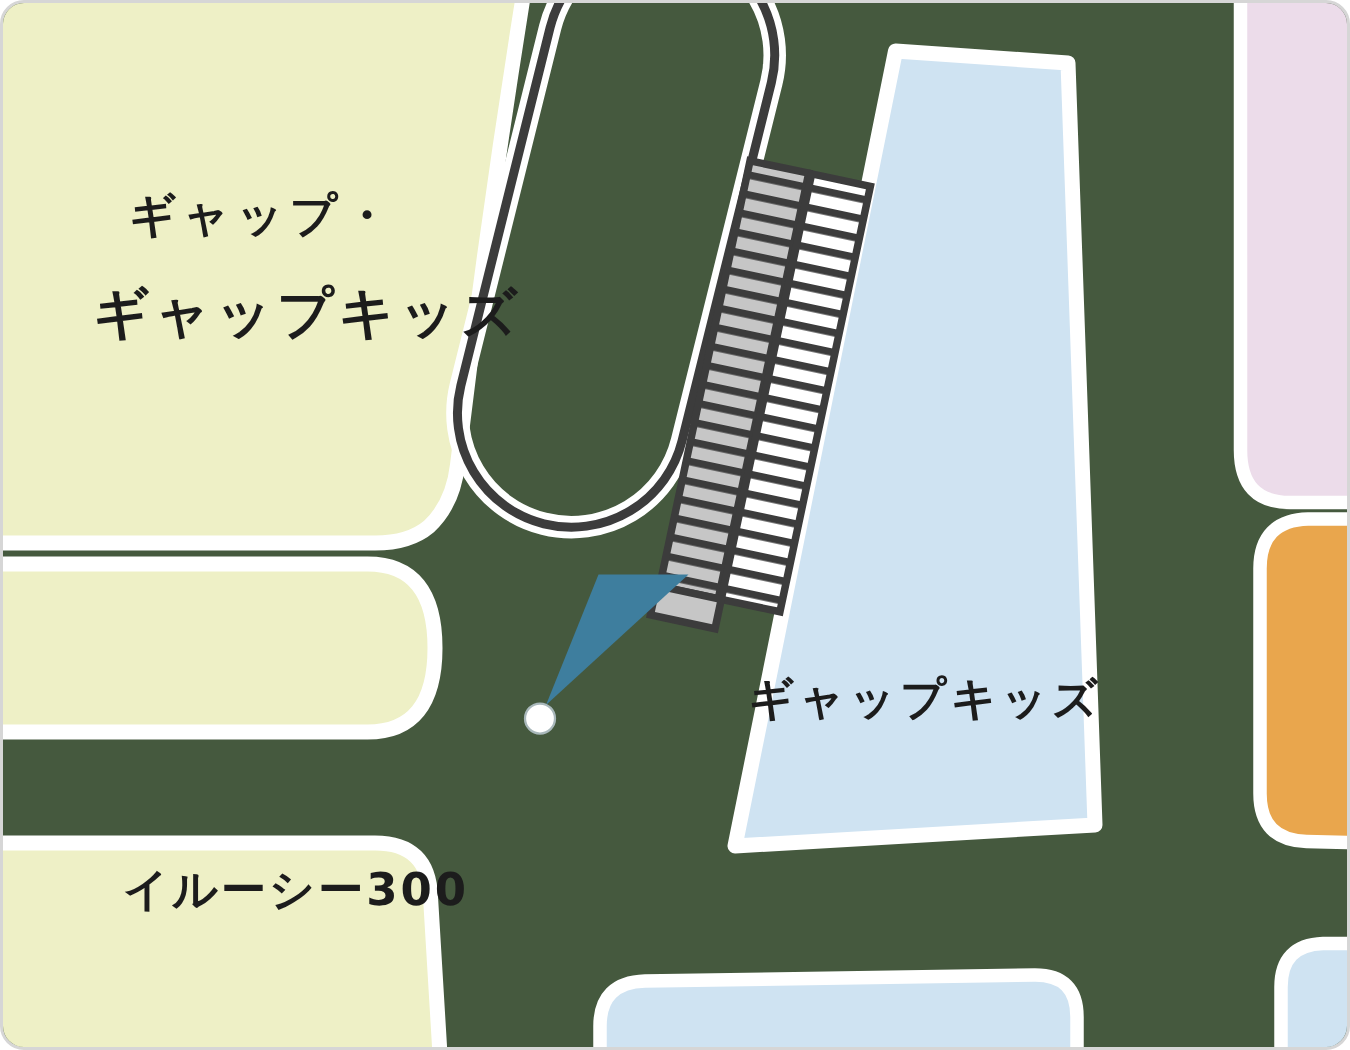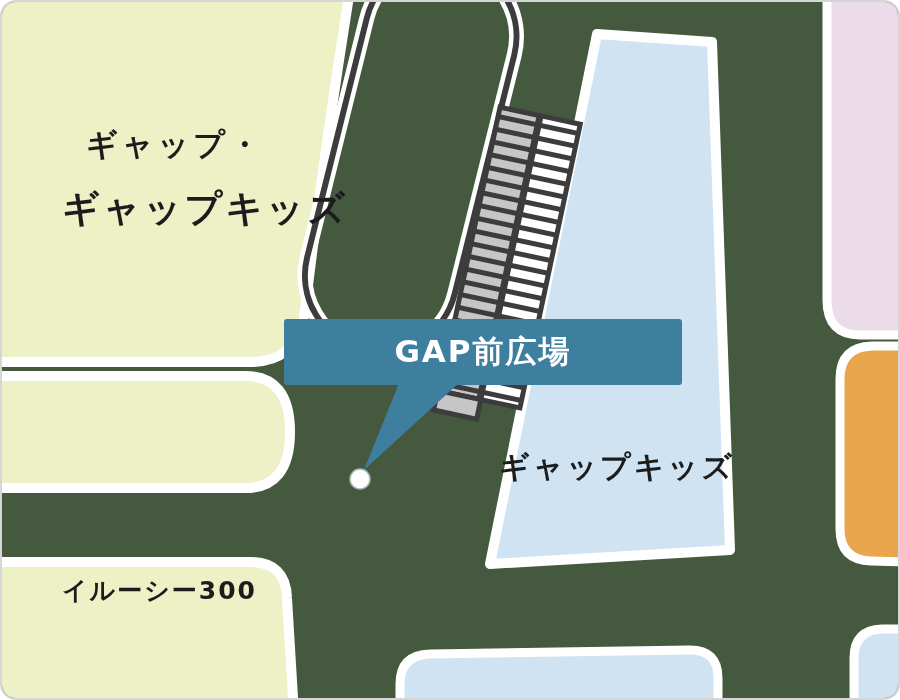--- a/index.html
+++ b/index.html
@@ -19,21 +19,21 @@
   .map-label {
     position:absolute;
     font-weight:700;
     color:#1c1c1c;
     white-space:nowrap;
     line-height:1.2;
   }
   #label-gap-1   { left:84px;  top:124px; font-size:31px; letter-spacing:4px; }
   #label-gap-2   { left:60px;  top:185px; font-size:37px; letter-spacing:3px; }
   #label-gransacs{ left:497px; top:447px; font-size:30px; letter-spacing:3px; }
-  #label-illusie { left:60px;  top:574px; font-size:25px; letter-spacing:2px; }
+  #label-illusie { left:80px;  top:574px; font-size:30px; letter-spacing:2px; }
 
   #callout-box {
     position:absolute;
     left:282px; top:317px;
     width:398px; height:66px;
     display:flex; align-items:center; justify-content:center;
     border-radius:3px;
     background:#3e7e9e;
   }
   #callout-box .callout-text {
@@ -91,17 +91,14 @@
     <polygon points="397,381 457,381 362,468" fill="#3e7e9e"></polygon>
 
     <circle cx="358" cy="477" r="10" fill="#ffffff" stroke="#a9b8bb" stroke-width="1.5"></circle>
   </svg>
 
   <div id="label-gap-1" class="map-label">ギャップ・</div>
   <div id="label-gap-2" class="map-label">ギャップキッズ</div>
   <div id="label-gransacs" class="map-label">ギャップキッズ</div>
   <div id="label-illusie" class="map-label">イルーシー300</div>
 
-  <div id="callout-box" style="background: rgb(62, 126, 158);">
-    <span class="callout-text" style="color: rgb(255, 255, 255);">GAP前広場</span>
-  </div>
 
 </div>
 
 </body></html>

